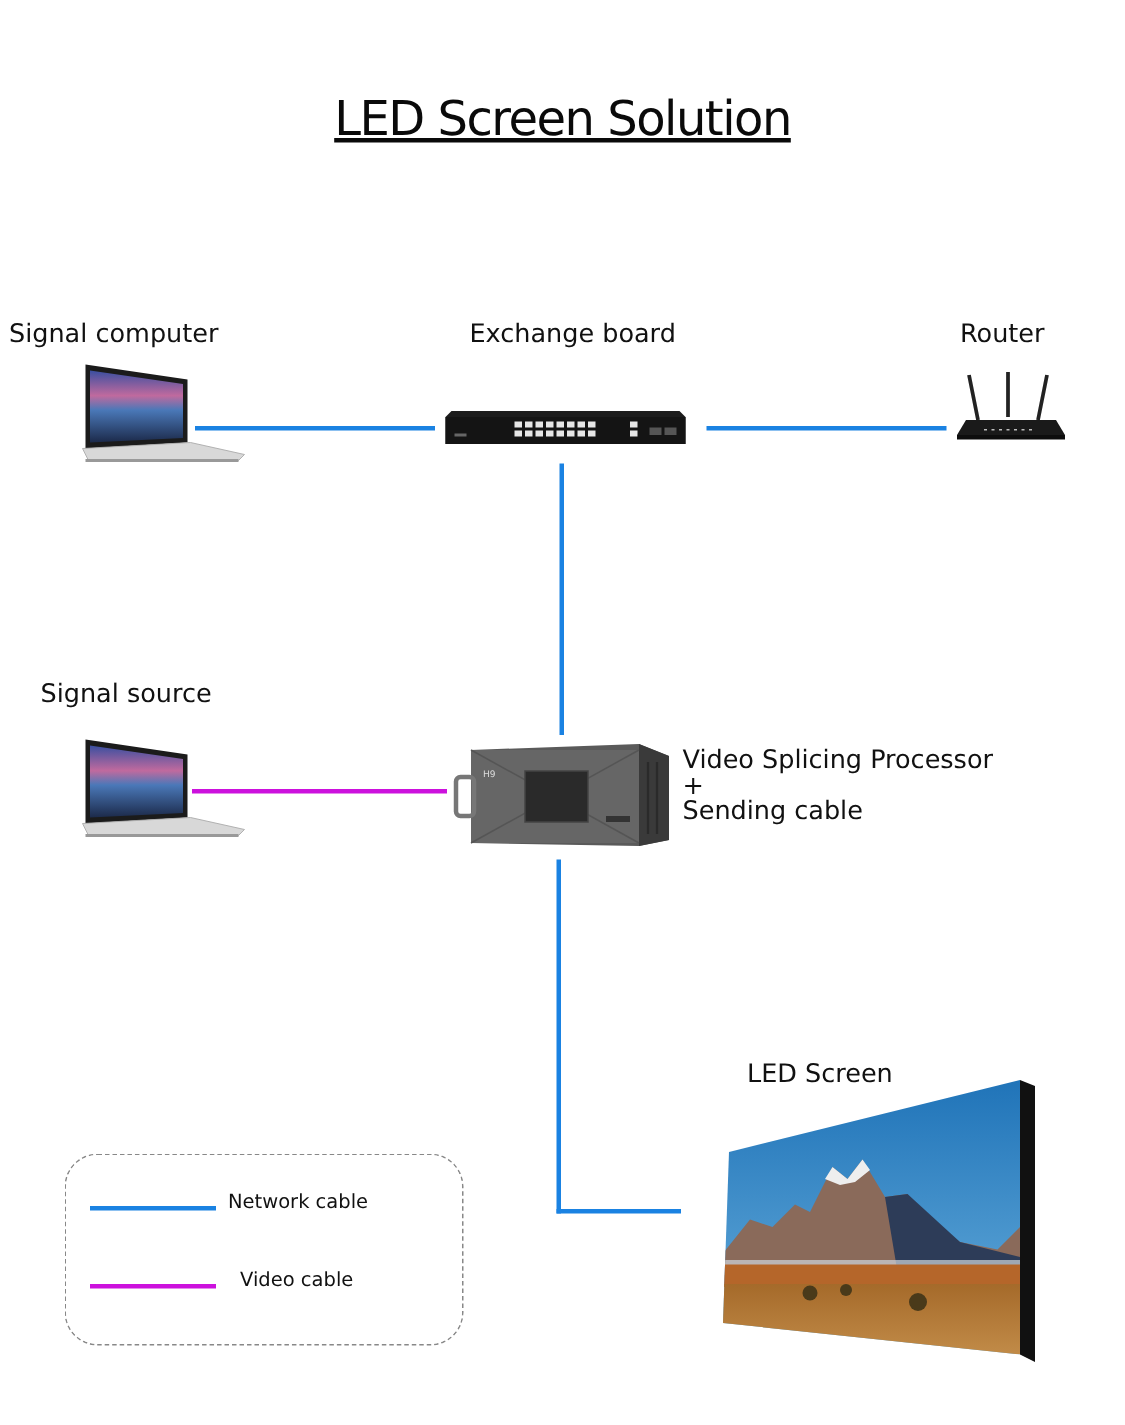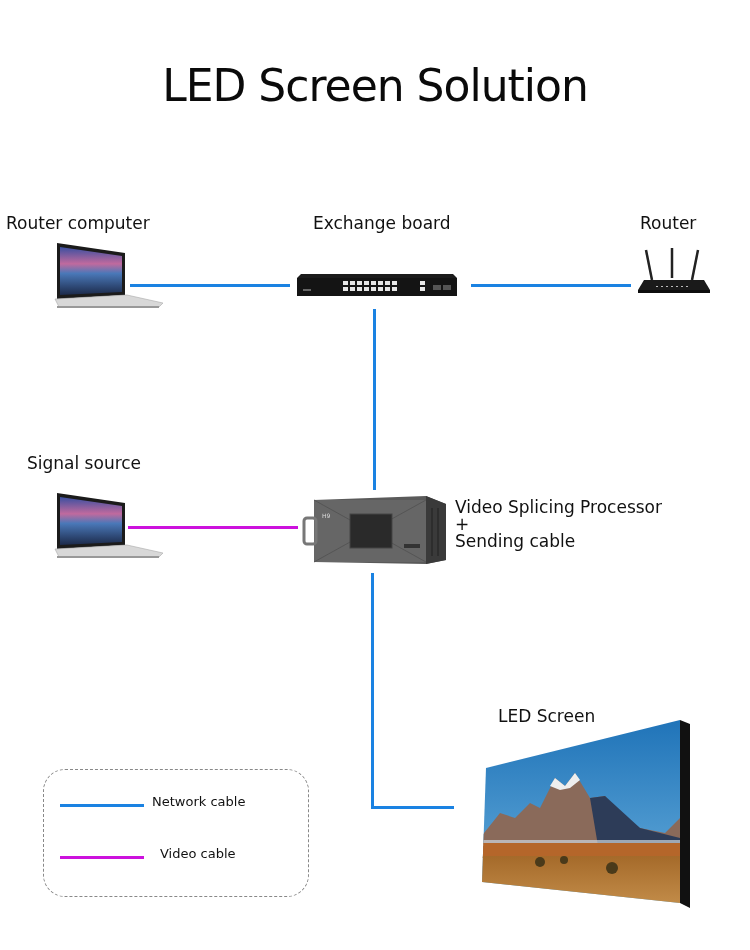--- a/index.html
+++ b/index.html
@@ -1,37 +1,37 @@
 <!DOCTYPE html>
 <html><head>
 <meta charset="utf-8">
 <style>
   html, body { margin:0; padding:0; background:#ffffff; }
   body { width:750px; height:950px; position:relative; overflow:hidden;
          font-family:"DejaVu Sans", sans-serif; color:#111; }
   .abs { position:absolute; }
-  .title { left:0; top:60px; width:750px; text-align:center; font-size:44px;
-           font-weight:500; letter-spacing:-1px; color:#0a0a0a; }
+  .title { left:0; top:60px; width:750px; text-align:center; font-size:32px;
+           font-weight:500; letter-spacing:-1px; color:#0a0a0a;text-decoration:underline; }
   .label { font-size:17px; color:#111; white-space:nowrap; }
   .center { text-align:left; }
   .line { position:absolute; }
   .net { background:#1a82e2; }
   .vid { background:#cc11dd; }
   .legend-box { left:43px; top:769px; width:264px; height:126px;
                 border:1.5px dashed #888; border-radius:22px; }
   .legend-line { position:absolute; height:3px; width:84px; }
   .legend-text { position:absolute; font-size:13px; }
   svg { position:absolute; overflow:visible; }
 </style>
 </head>
 <body>
 
 <div class="abs title">LED Screen Solution</div>
 
-<div class="abs label" style="left:6px; top:213px;">Router computer</div>
+<div class="abs label" style="left:6px; top:213px;">Signal computer</div>
 <div class="abs label" style="left:313px; top:213px;">Exchange board</div>
 <div class="abs label" style="left:640px; top:213px;">Router</div>
 <div class="abs label" style="left:27px; top:453px;">Signal source</div>
 <div class="abs label center" style="left:455px; top:497px; width:245px; line-height:20px;">
   <div>Video Splicing Processor</div>
   <div style="line-height:14px;">+</div>
   <div>Sending cable</div>
 </div>
 <div class="abs label" style="left:498px; top:706px;">LED Screen</div>
 

